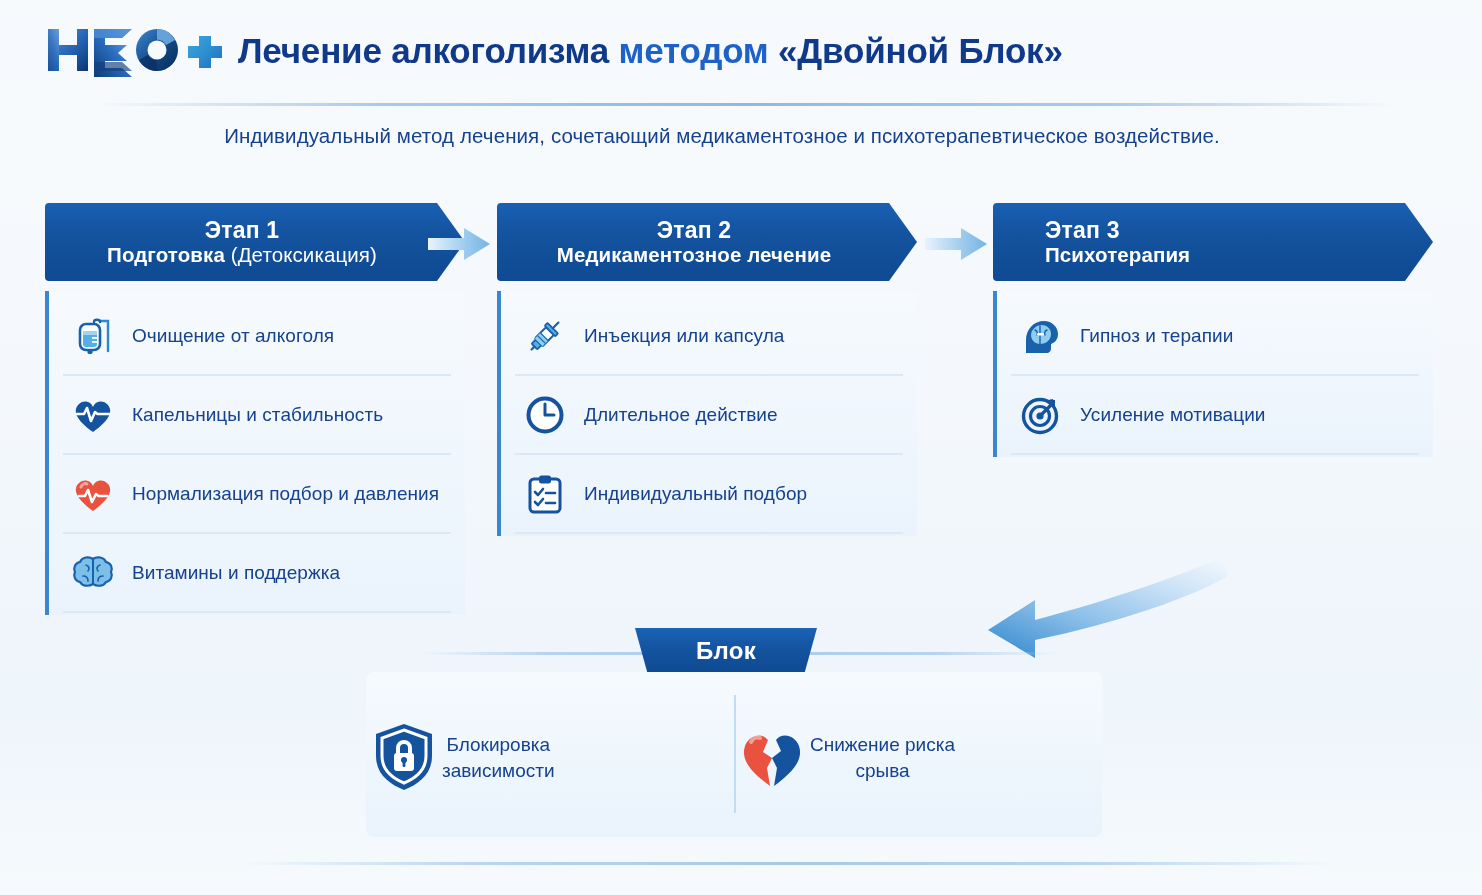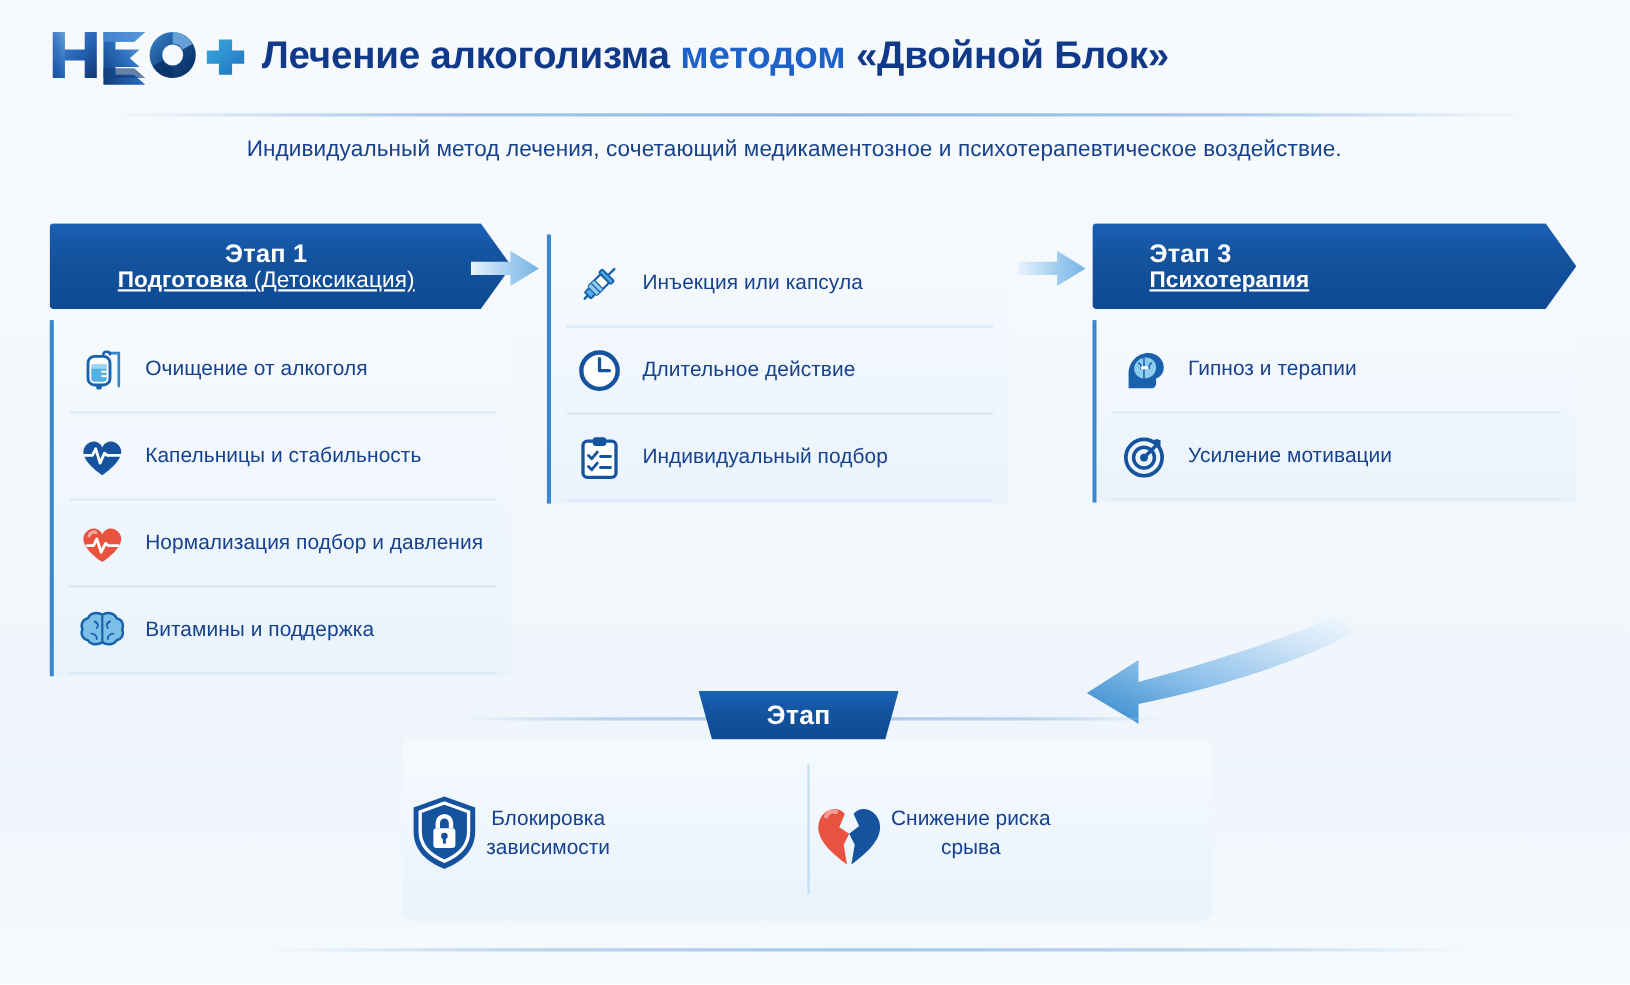--- a/index.html
+++ b/index.html
@@ -107,21 +107,20 @@
     font-weight: bold;
     line-height: 1.14;
     letter-spacing: 0.2px;
   }
   .stage-banner .line2 {
     font-size: 20.5px;
     font-weight: bold;
     line-height: 1.16;
     letter-spacing: 0.1px;
     white-space: nowrap;
-    text-decoration: underline;
   }
   .stage-banner .line2 .light { font-weight: normal; }
 
   .stage-body {
     margin-top: 10px;
     background: linear-gradient(180deg, #f6fafe 0%, #eaf3fc 100%);
     border-left: 4px solid #3a87cf;
     border-radius: 0 3px 3px 0;
     padding: 6px 14px 2px 14px;
   }
@@ -354,20 +353,26 @@
             <stop offset="0%" stop-color="#e9f3fc"></stop>
               <stop offset="60%" stop-color="#9ecbee"></stop>
               <stop offset="100%" stop-color="#74b4e6"></stop>
           </linearGradient>
         </defs>
         <path d="M0 11 h36 v-10 l26 16 l-26 16 v-10 h-36 z" fill="url(#connGrad1)"></path>
       </svg>
     </div>
 
     <div class="stage stage-2">
+      <div class="stage-banner">
+        <div class="line1">Этап 2</div>
+        <div class="line2">
+          <span>Медикаментозное лечение</span>
+        </div>
+      </div>
       <div class="stage-body">
 
         <div class="item">
           <span class="item-icon">
             <svg width="46" height="46" viewBox="0 0 46 46">
               <g transform="rotate(-45 23 23)">
                 <rect x="8" y="19" width="6" height="8" rx="1" fill="#54b0e4" stroke="#1a61ab" stroke-width="1.8"></rect>
                 <rect x="14" y="17.5" width="16" height="11" rx="1.5" fill="#ffffff" stroke="#1a61ab" stroke-width="2"></rect>
                 <rect x="14" y="17.5" width="8" height="11" fill="#8fcdf0"></rect>
                 <rect x="30" y="15.5" width="4" height="15" rx="1" fill="#54b0e4" stroke="#1a61ab" stroke-width="1.8"></rect>
@@ -470,21 +475,21 @@
           <stop offset="60%" stop-color="#8dc0ea"></stop>
           <stop offset="100%" stop-color="#2f86cc"></stop>
         </linearGradient>
       </defs>
       <path d="M240 10 C 200 28 130 52 55 72 L 55 52 L 8 82 L 55 110 L 55 92 C 135 76 215 48 248 28 Z" fill="url(#curveGrad)"></path>
     </svg>
   </div>
 
   <div class="result-rule"></div>
   <div class="result-banner">
-    <span>Этап</span>
+    <span>Блок</span>
   </div>
 
   <div class="result-card">
 
     <div class="result-item">
       <span class="result-icon">
         <svg width="76" height="76" viewBox="0 0 76 76">
           <path d="M38 6 L66 16 v22 c0 18 -13 28 -28 34 C23 66 10 56 10 38 V16 Z" fill="#15539f"></path>
           <path d="M38 12 L60 20 v18 c0 14 -10 22 -22 27 C26 60 16 52 16 38 V20 Z" fill="none" stroke="#ffffff" stroke-width="3"></path>
           <rect x="28" y="35" width="20" height="18" rx="3" fill="#ffffff"></rect>

